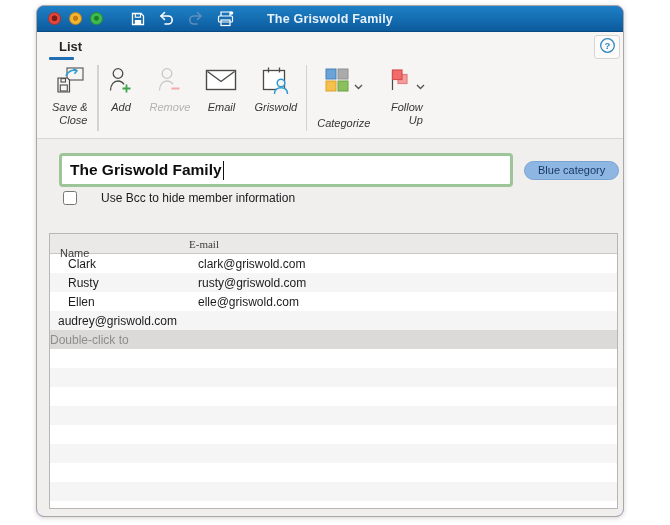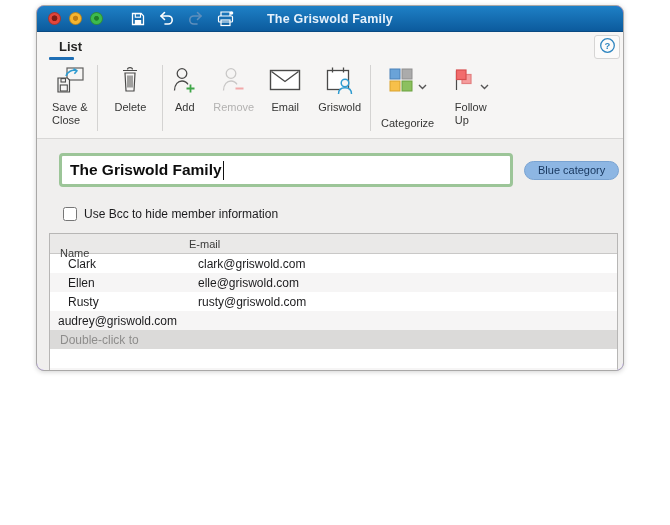--- a/index.html
+++ b/index.html
@@ -1,18 +1,18 @@
 <!DOCTYPE html>
 <html><head>
 <meta charset="utf-8">
 <style>
   * { margin:0; padding:0; box-sizing:border-box; }
   html,body { width:670px; height:525px; background:#ffffff; font-family:"Liberation Sans", sans-serif; overflow:hidden; }
 
-  .window { position:absolute; left:36px; top:5px; width:588px; height:366px;
+  .window { position:absolute; left:36px; top:5px; width:588px; height:512px;
     background:#8b5cf6; border:1px solid #a9a8a7; border-radius:8px;
     box-shadow:0 1px 5px rgba(0,0,0,.18); overflow:hidden; }
 
   
   .titlebar { height:26px; background:linear-gradient(#1e80c6,#0c5b9d);
     border-bottom:1px solid #0a4a82; position:relative; display:flex; align-items:center; }
   .lights { display:flex; gap:8px; margin-left:11px; z-index:2; }
   .light { width:13px; height:13px; border-radius:50%; border:1px solid rgba(0,0,0,.25); }
   .light.red    { background:radial-gradient(circle at 50% 48%, #7d1d15 0 2.6px, #e2463c 3.2px); }
   .light.yellow { background:radial-gradient(circle at 50% 48%, #bf7d12 0 2.2px, #f5b52f 3px); }
@@ -24,49 +24,49 @@
 
   
   .ribbon { position:relative; height:107px; background:#f6f5f4; border-bottom:1px solid #d8d7d6; }
   .tab { position:absolute; left:12px; top:7px; font-weight:700; font-size:13px; color:#252524;margin-left:10px; }
   .tab-underline { position:absolute; left:12px; top:25px; width:25px; height:3px; background:#1f6fb5; border-radius:1px; }
   .help-btn { position:absolute; right:3px; top:3px; width:26px; height:24px; background:#fcfbfa;
     border:1px solid #d6d5d4; border-radius:3px; display:flex; align-items:center; justify-content:center; }
   .toolbar { position:absolute; left:5px; top:31px; display:flex; align-items:flex-start; }
   .tbtn { display:flex; flex-direction:column; align-items:center; }
   .icon-box { height:38px; display:flex; align-items:center; justify-content:center; }
-  .lbl { font-size:11px; color:#363635; text-align:left; line-height:1.2; }
+  .lbl { font-size:11px; color:#363635; text-align:right; line-height:1.2;font-style:italic; }
   .tbtn.disabled .lbl { color:#b3b2b1; }
   .sep { width:1px; background:#d4d3d2; height:66px; margin-top:2px; }
   .chev { margin-left:4px; margin-top:6px; }
 
   
   .content { position:relative; height:381px; background:#f0efee; }
   .name-row { display:flex; align-items:center; padding:14px 0 0 22px; }
   .name-field { width:454px; height:34px; background:#fff; border:3px solid #9cc598; border-radius:4px;
     display:flex; align-items:center; padding:0 8px; font-size:15.5px; font-weight:700; color:#0d0d0d; }
   .caret { width:1.5px; height:19px; background:#111; margin-left:1px; animation:blink 1.1s steps(1) infinite; }
   @keyframes blink { 50% { opacity:0; } }
   .pill { margin-left:11px; background:#8db6e3; border:1px solid #79a3d2; border-radius:10px;
     padding:2px 13px 3px; font-size:11px; font-weight:400; color:#17365d; white-space:nowrap; }
-  .bcc-row { margin:20px 0 0 26px; display:flex; align-items:center; gap:7px; font-size:12px; color:#1c1c1e; }
+  .bcc-row { margin:4px 0 0 26px; display:flex; align-items:center; gap:24px; font-size:12px; color:#1c1c1e; }
   .bcc-row input { width:14px; height:14px; accent-color:#fff; }
 
   
   .mtable { position:absolute; left:12px; top:94px; width:569px; height:276px; background:#fff;
     border:1px solid #b7b6b5; overflow:hidden; font-size:12px; }
   .thead { display:flex; height:20px; background:#eae9e8; border-bottom:1px solid #c9c8c7;
     color:#3b3b3a; font-size:11px; }
   .th-name { width:131px; padding-left:10px; border-right:1px solid #c9c8c7; display:flex; align-items:center;margin-top:19px; }
-  .th-email { flex:1; padding-left:8px; display:flex; align-items:center; }
+  .th-email { flex:1; padding-left:8px; display:flex; align-items:center;font-family:Liberation Serif, serif; }
   .trow { display:flex; height:19px; align-items:center; color:#1c1c1e; }
   .c-name { width:132px; padding-left:10px;margin-left:8px; }
   .c-email { flex:1; padding-left:8px; }
   .member-rows .trow:nth-child(even) { background:#f6f5f5; }
-  .placeholder-row { background:#dbdad9; color:#8e8d8c; height:19px; display:flex; align-items:center; padding-left:10px; }
+  .placeholder-row { background:#dbdad9; color:#8e8d8c; height:19px; display:flex; align-items:center; }
   .empty-rows .trow:nth-child(even) { background:#f6f5f5; }
 
   .watermark { position:absolute; left:0; right:0; bottom:8px; text-align:center; font-size:17px;
     color:#343434; letter-spacing:1px; text-shadow:0 0 2px #fff, 0 0 3px #fff; pointer-events:none; }
 </style>
 </head>
 <body>
 
 <div class="window">
 
@@ -136,33 +136,20 @@
         </span>
           </div>
         <div class="lbl">
             <div>Save &amp;</div>
             <div>Close</div>
           </div>
       </div>
 
       <div class="sep"></div>
 
-      <div class="tbtn" style="padding:0 16px;">
-        <div class="icon-box">
-            <span>
-          <svg width="24" height="30" viewBox="0 0 24 30">
-                <path d="M9.5 4.5c0-2.6 5-2.6 5 0" fill="none" stroke="#4a4a49" stroke-width="1.2"></path>
-                <path d="M5 5.5h14" stroke="#4a4a49" stroke-width="1.2"></path>
-                <path d="M7 8l1 18h8l1-18z" fill="none" stroke="#4a4a49" stroke-width="1.2"></path>
-                <path d="M10 10.5v12M12 10.5v12M14 10.5v12" stroke="#4a4a49" stroke-width="1"></path>
-              </svg>
-        </span>
-          </div>
-        <div class="lbl">Delete</div>
-      </div>
 
       <div class="sep"></div>
 
       <div class="tbtn" style="padding:0 9px;">
         <div class="icon-box">
             <span>
           <svg width="25" height="29" viewBox="0 0 25 29">
                 <circle cx="10" cy="7.5" r="4.8" fill="none" stroke="#4a4a49" stroke-width="1.3"></circle>
                 <path d="M2.5 24.5c0-6.5 3.7-9.5 7.5-9.5 2.3 0 4.5 1.1 6 3.4" fill="none" stroke="#4a4a49" stroke-width="1.3"></path>
                 <path d="M18.5 18.5v8M14.5 22.5h8" stroke="#3fa648" stroke-width="1.8"></path>
@@ -276,27 +263,27 @@
         <div class="th-name">Name</div>
         <div class="th-email">E-mail</div>
       </div>
       <div class="member-rows">
   <div class="trow">
     <div class="c-name">Clark</div>
     <div class="c-email">clark@griswold.com</div>
   </div>
 
   <div class="trow">
+    <div class="c-name">Rusty</div>
+    <div class="c-email">rusty@griswold.com</div>
+  </div>
+
+  <div class="trow">
     <div class="c-name">Ellen</div>
     <div class="c-email">elle@griswold.com</div>
-  </div>
-
-  <div class="trow">
-    <div class="c-name">Rusty</div>
-    <div class="c-email">rusty@griswold.com</div>
   </div>
 
   <div class="trow">
     <div class="c-email">audrey@griswold.com</div>
   </div>
 </div>
       <div class="placeholder-row">Double-click to</div>
       <div class="empty-rows">
           <div class="trow"></div>
           <div class="trow"></div>

